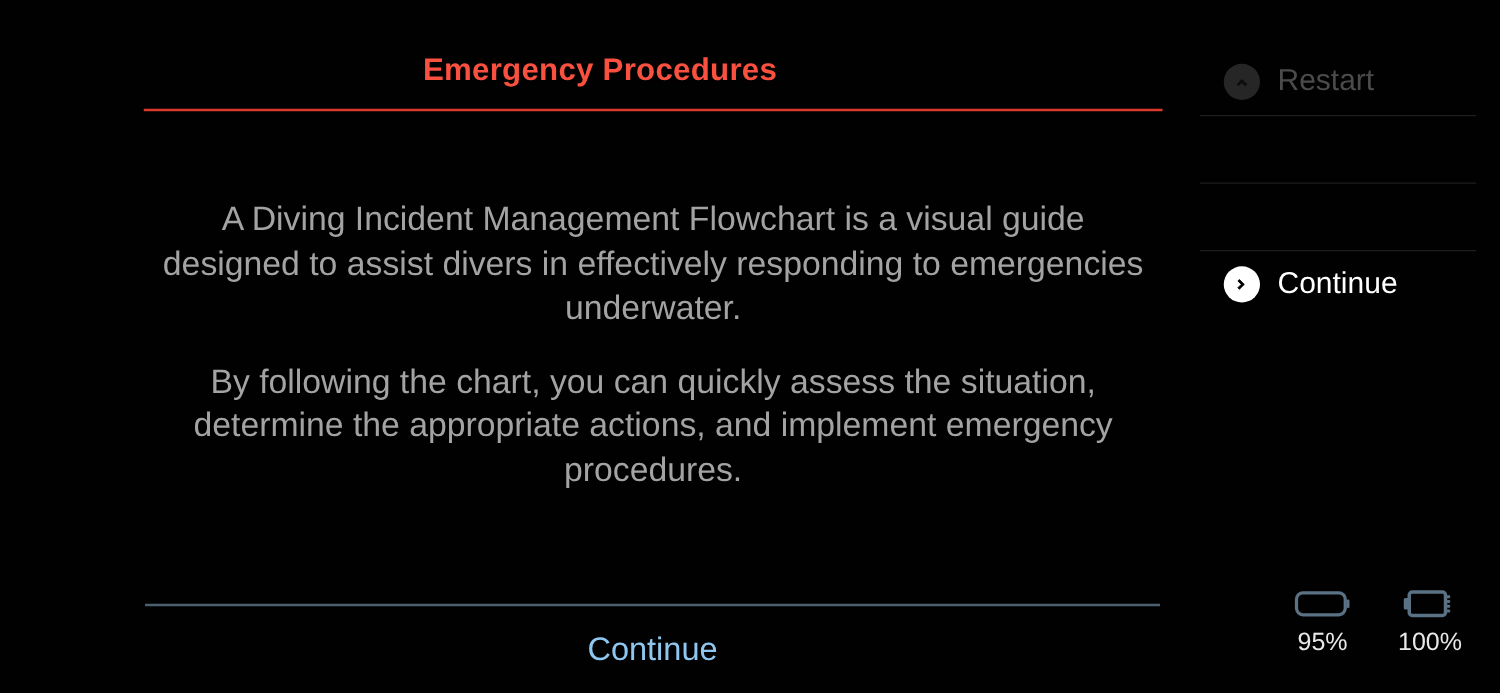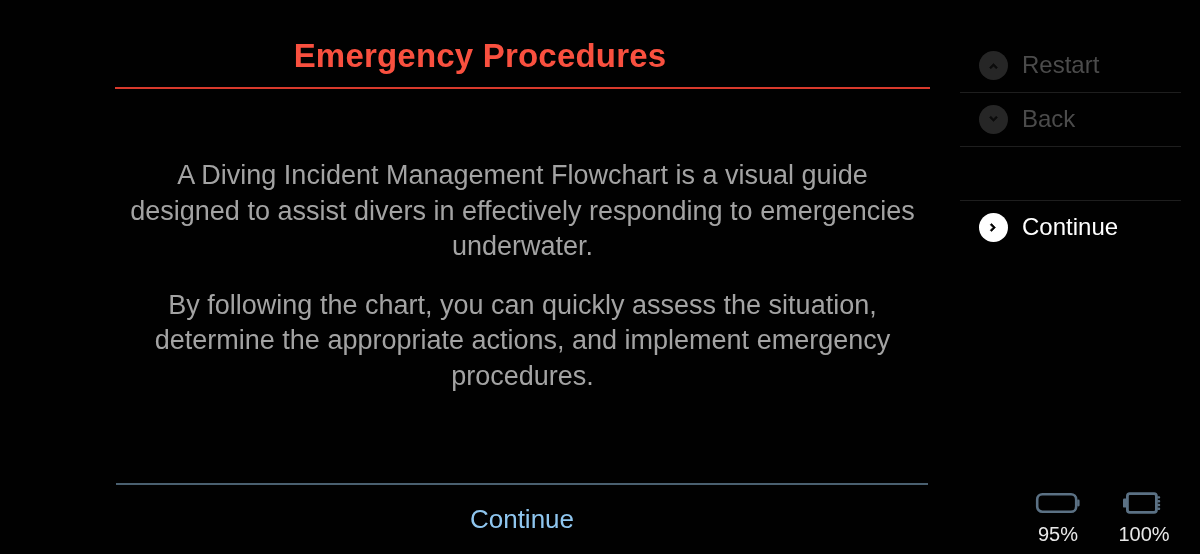--- a/index.html
+++ b/index.html
@@ -30,21 +30,21 @@
     height: 554px;
   }
 
   #page-title {
     position: absolute;
     left: 0;
     top: 36px;
     width: 960px;
     text-align: center;
     color: #f9503f;
-    font-size: 33px;
+    font-size: 25px;
     font-weight: bold;
     letter-spacing: 0.2px;
     line-height: 40px;
   }
 
   #title-rule {
     position: absolute;
     left: 115px;
     top: 87px;
     width: 815px;
@@ -137,21 +137,21 @@
     left: 0px;
     width: 221px;
     height: 1px;
     background: #1e1e1e;
   }
 
   
   #gauges {
     position: absolute;
     left: 1026;
-    top: 488px;
+    top: 468px;
     display: flex;
     gap: 22px;
     align-items: flex-start;
   }
   .gauge {
     width: 64px;
     text-align: center;
   }
   .gauge-pct {
     margin-top: 4px;
@@ -192,28 +192,20 @@
     <div class="nav-item dim" style="top:38px;">
       <span class="nav-icon">
         <svg width="17" height="17" viewBox="0 0 24 24" aria-hidden="true">
           <path d="M6.5 14.8 L12 9.3 L17.5 14.8 L15.8 16.5 L12 12.7 L8.2 16.5 Z"></path>
         </svg>
       </span>
       <span class="nav-label">Restart</span>
     </div>
     <div class="nav-divider" style="top:92px;"></div>
 
-    <div class="nav-item dim" style="top:92px;">
-      <span class="nav-icon">
-        <svg width="17" height="17" viewBox="0 0 24 24" aria-hidden="true">
-          <path d="M6.5 9.2 L12 14.7 L17.5 9.2 L15.8 7.5 L12 11.3 L8.2 7.5 Z"></path>
-        </svg>
-      </span>
-      <span class="nav-label">Back</span>
-    </div>
     <div class="nav-divider" style="top:146px;"></div>
 
     <div class="nav-divider" style="top:200px;"></div>
 
     <div class="nav-item active" style="top:200px;">
       <span class="nav-icon">
         <svg width="17" height="17" viewBox="0 0 24 24" aria-hidden="true">
           <path d="M9.2 6.5 L14.7 12 L9.2 17.5 L7.5 15.8 L11.3 12 L7.5 8.2 Z"></path>
         </svg>
       </span>

